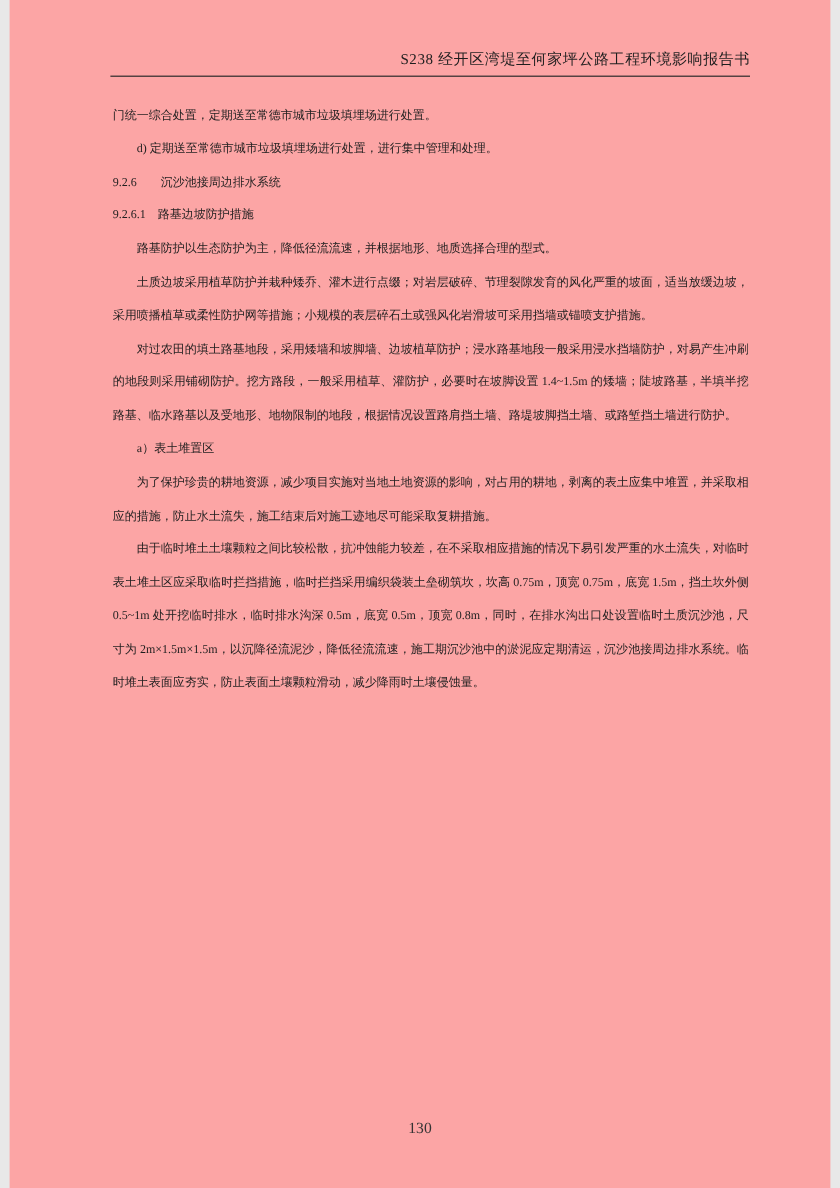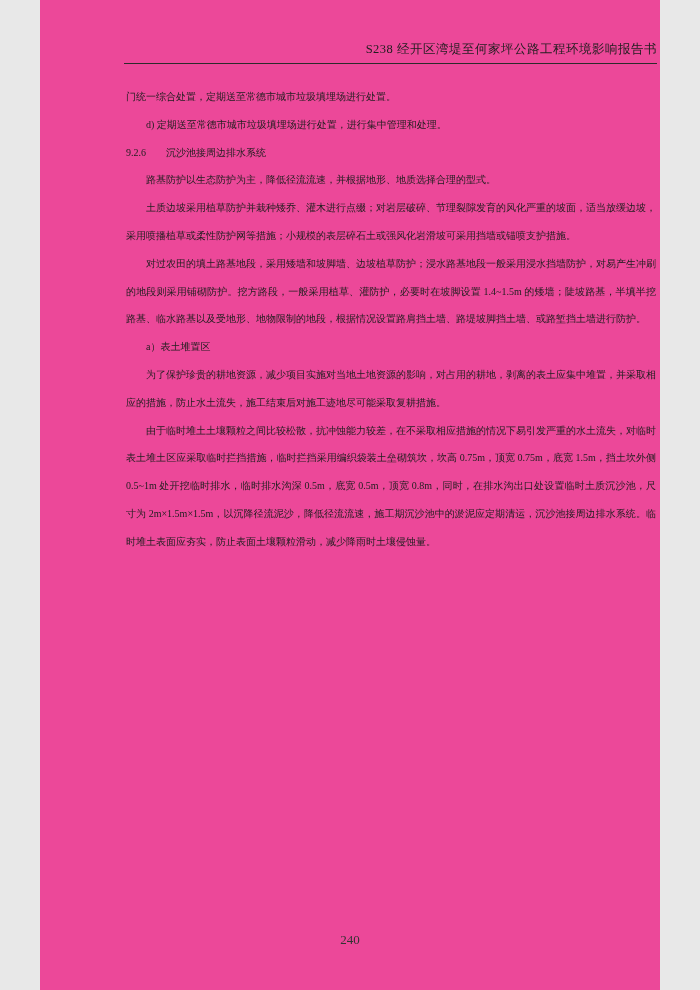--- a/index.html
+++ b/index.html
@@ -1,21 +1,21 @@
 <!DOCTYPE html>
 <html><head>
 <meta charset="utf-8">
 <style>
   html, body { margin: 0; padding: 0; background: #e8e8e8; }
   .page {
     position: relative;
-    width: 620px;
+    width: 684px;
     height: 990px;
     margin: 0 auto;
-    background: #ec4899;
+    background: #fca5a5;
     font-family: "Liberation Serif", "DejaVu Serif", serif;
     color: #1e1e1e;
     overflow: hidden;
   }
   .running-head {
     position: absolute;
     top: 42px;
     left: 84px;
     width: 533px;
     text-align: right;
@@ -62,33 +62,34 @@
   <div class="running-head">S238 经开区湾堤至何家坪公路工程环境影响报告书</div>
 
   <div class="content">
 
     <p class="cont">门统一综合处置，定期送至常德市城市垃圾填埋场进行处置。</p>
 
     <p class="indent">d) 定期送至常德市城市垃圾填埋场进行处置，进行集中管理和处理。</p>
 
     <p class="h2"><span class="h-num">9.2.6</span><span class="h-title">沉沙池接周边排水系统</span></p>
 
+    <p class="h3"><span class="h-num">9.2.6.1</span><span class="h-title">路基边坡防护措施</span></p>
 
     <p class="indent">路基防护以生态防护为主，降低径流流速，并根据地形、地质选择合理的型式。</p>
 
     <p class="indent">土质边坡采用植草防护并栽种矮乔、灌木进行点缀；对岩层破碎、节理裂隙发育的风化严重的坡面，适当放缓边坡，采用喷播植草或柔性防护网等措施；小规模的表层碎石土或强风化岩滑坡可采用挡墙或锚喷支护措施。</p>
 
     <p class="indent">对过农田的填土路基地段，采用矮墙和坡脚墙、边坡植草防护；浸水路基地段一般采用浸水挡墙防护，对易产生冲刷的地段则采用铺砌防护。挖方路段，一般采用植草、灌防护，必要时在坡脚设置 1.4~1.5m 的矮墙；陡坡路基，半填半挖路基、临水路基以及受地形、地物限制的地段，根据情况设置路肩挡土墙、路堤坡脚挡土墙、或路堑挡土墙进行防护。</p>
 
 
     <p class="indent">a）表土堆置区</p>
 
     <p class="indent">为了保护珍贵的耕地资源，减少项目实施对当地土地资源的影响，对占用的耕地，剥离的表土应集中堆置，并采取相应的措施，防止水土流失，施工结束后对施工迹地尽可能采取复耕措施。</p>
 
     <p class="indent">由于临时堆土土壤颗粒之间比较松散，抗冲蚀能力较差，在不采取相应措施的情况下易引发严重的水土流失，对临时表土堆土区应采取临时拦挡措施，临时拦挡采用编织袋装土垒砌筑坎，坎高 0.75m，顶宽 0.75m，底宽 1.5m，挡土坎外侧 0.5~1m 处开挖临时排水，临时排水沟深 0.5m，底宽 0.5m，顶宽 0.8m，同时，在排水沟出口处设置临时土质沉沙池，尺寸为 2m×1.5m×1.5m，以沉降径流泥沙，降低径流流速，施工期沉沙池中的淤泥应定期清运，沉沙池接周边排水系统。临时堆土表面应夯实，防止表面土壤颗粒滑动，减少降雨时土壤侵蚀量。</p>
 
 
 
   </div>
 
-  <div class="page-number">240</div>
+  <div class="page-number">130</div>
 
 </div>
 
 </body></html>

